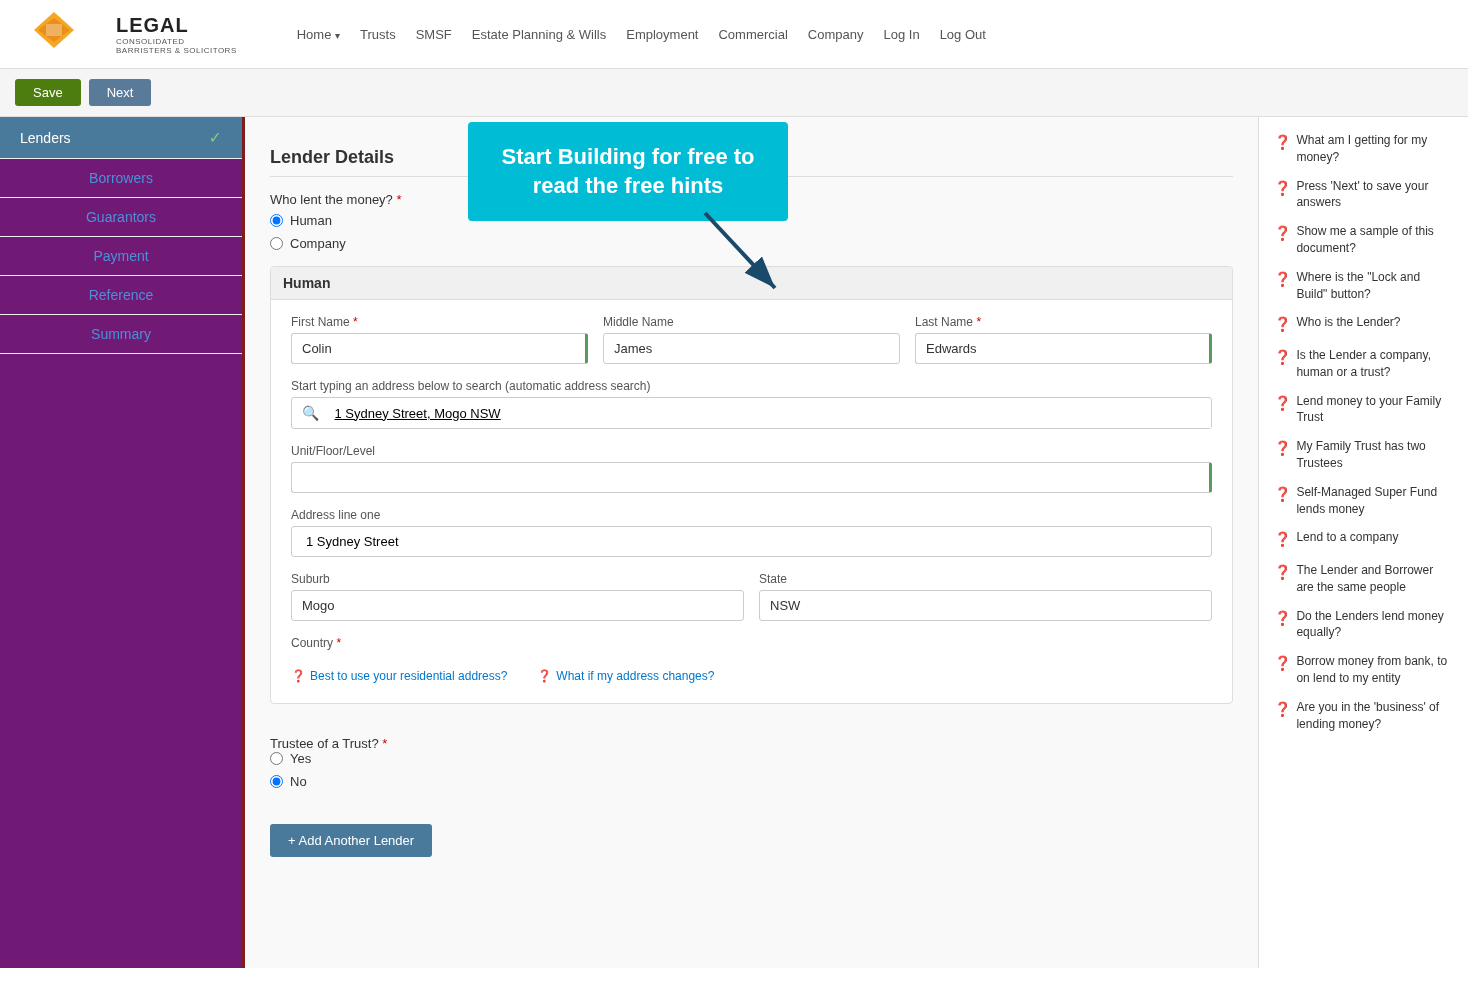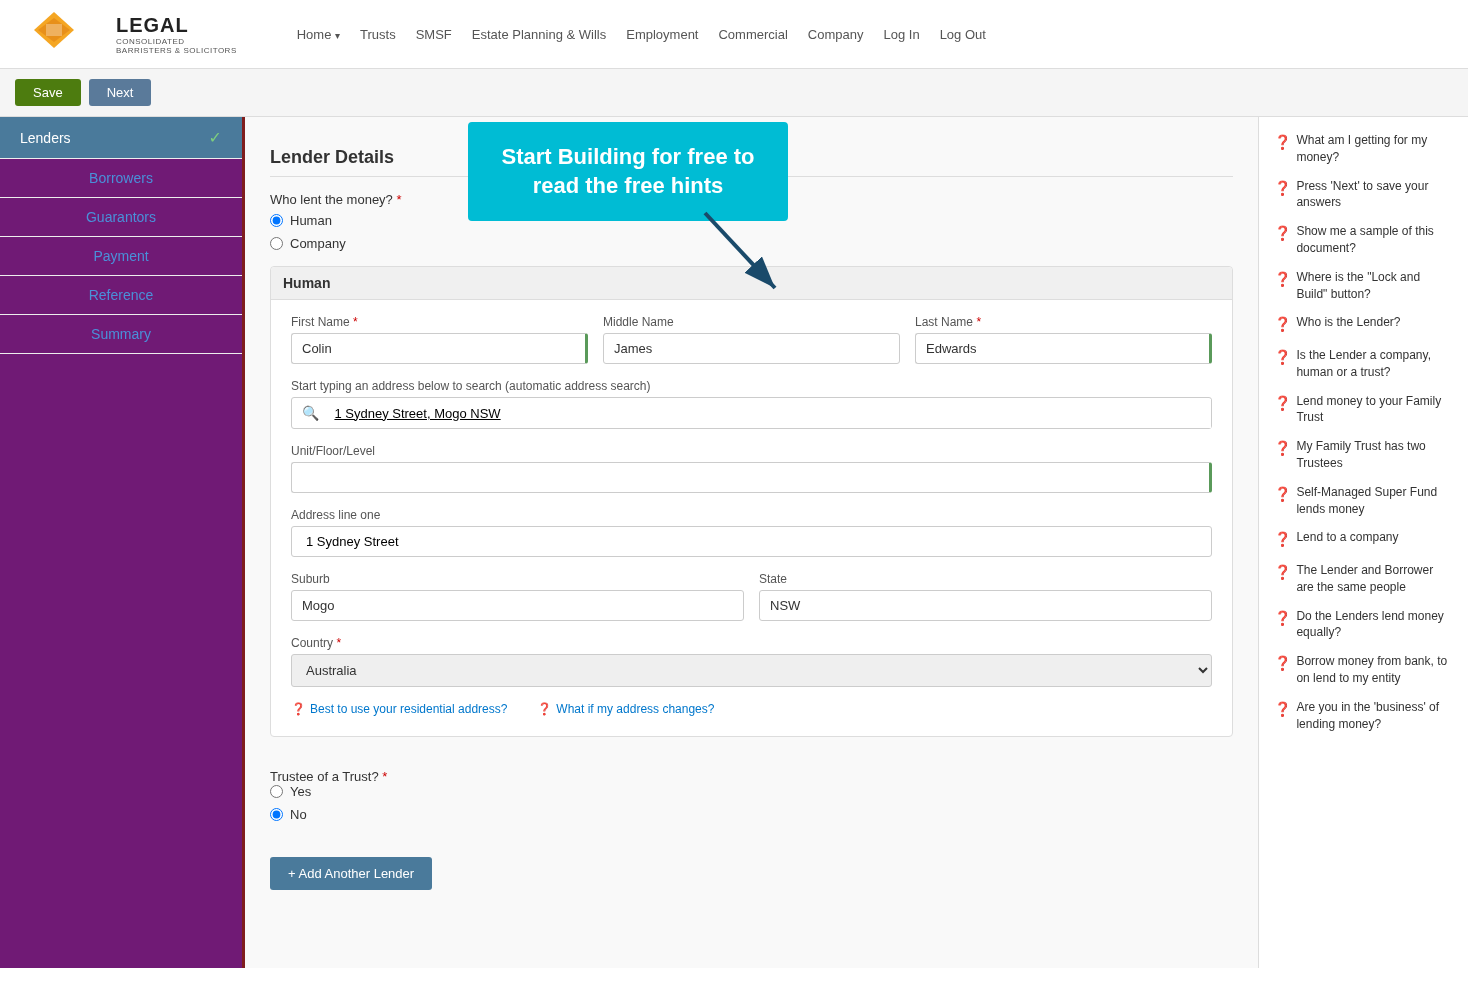--- a/index.html
+++ b/index.html
@@ -221,26 +221,20 @@
             <input type="text" value="NSW" style="">
           </div>
         </div>
 
         
         <div class="form-row">
           <div class="form-group">
             <label>
               <span>Country</span> <span class="required">*</span>
             </label>
-            <select>
-              <option>Australia</option>
-              <option>New Zealand</option>
-              <option>United Kingdom</option>
-              <option>United States</option>
-            </select>
           </div>
         </div>
 
         
         <div class="help-row">
           <span class="help-link">
             <span style="color:#0077cc; font-weight:bold;">❓</span>
             <span>Best to use your residential address?</span>
           </span>
           <span class="help-link">

